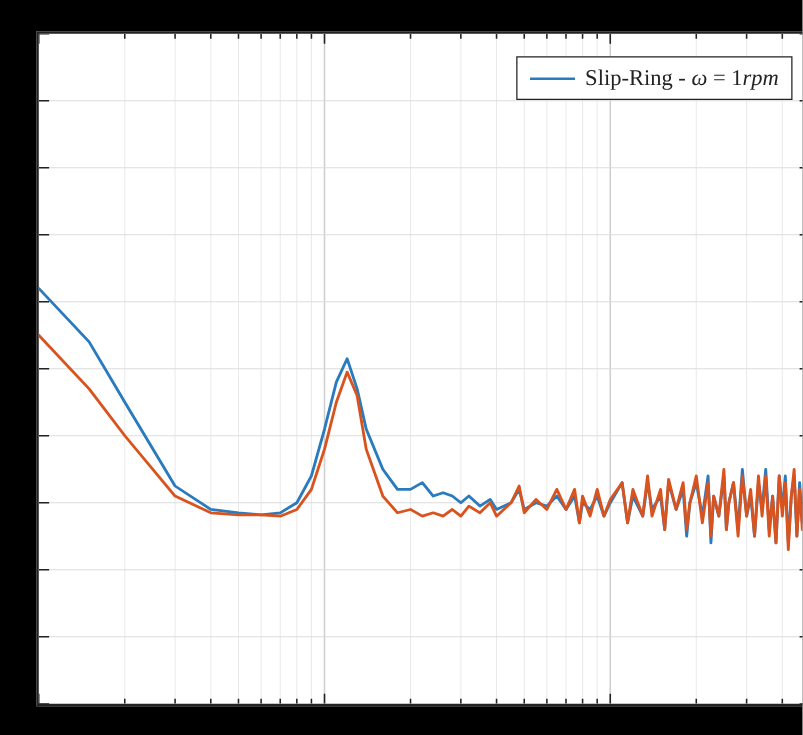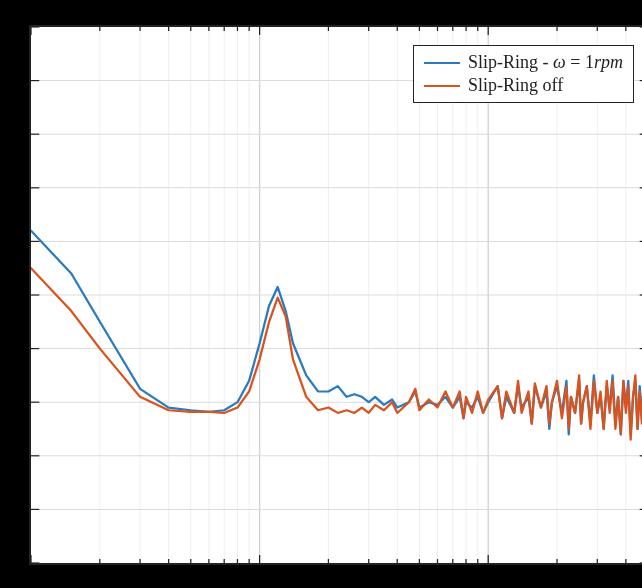--- a/index.html
+++ b/index.html
@@ -167,19 +167,15 @@
         <line x1="0" y1="0" x2="8" y2="0" stroke="#222" stroke-width="1.2"></line>
         <line x1="594" y1="0" x2="586" y2="0" stroke="#222" stroke-width="1.2"></line>
         <path d="M0.0 205.2 L38.8 248.4 L66.3 297.0 L105.0 364.5 L132.5 383.4 L153.8 386.1 L171.3 387.7 L186.0 386.1 L198.8 378.0 L210.0 356.4 L220.1 318.6 L229.2 280.8 L237.5 261.9 L245.2 286.2 L252.2 318.6 L265.0 351.0 L276.3 367.2 L286.3 367.2 L295.4 361.8 L303.8 372.6 L311.4 369.9 L318.5 372.6 L325.1 378.0 L331.3 372.6 L339.8 380.7 L347.7 375.3 L352.6 383.4 L363.8 378.0 L370.0 367.2 L373.9 383.4 L383.0 378.0 L391.3 380.7 L399.0 372.6 L406.1 383.4 L412.7 372.6 L416.4 394.2 L418.8 378.0 L424.6 383.4 L430.1 372.6 L435.3 388.8 L440.2 378.0 L449.3 361.8 L453.5 394.2 L457.6 372.6 L465.2 388.8 L468.9 361.8 L472.3 383.4 L478.9 372.6 L482.1 399.6 L485.1 361.8 L490.9 383.4 L496.3 367.2 L499.0 405.0 L501.5 378.0 L506.4 361.8 L511.1 388.8 L515.5 356.4 L517.7 410.4 L519.8 372.6 L523.8 388.8 L527.7 356.4 L529.6 399.6 L531.5 378.0 L535.1 361.8 L538.6 399.6 L541.9 351.0 L545.2 388.8 L548.3 372.6 L551.3 405.0 L554.3 361.8 L557.1 383.4 L559.9 351.0 L562.6 399.6 L565.2 372.6 L567.8 410.4 L570.3 356.4 L572.7 383.4 L575.0 356.4 L577.3 410.4 L579.6 372.6 L581.8 356.4 L583.9 405.0 L586.0 361.8 L588.1 394.2 L590.1 351.0 L592.1 405.0 L594.0 378.0 " fill="none" stroke="#2A7BBE" stroke-width="2.2" stroke-linejoin="round" stroke-linecap="round"></path>
         <path d="M0.0 243.0 L38.8 286.2 L66.3 324.0 L105.0 372.6 L132.5 386.1 L153.8 387.7 L171.3 387.7 L186.0 388.8 L198.8 383.4 L210.0 367.2 L220.1 334.8 L229.2 297.0 L237.5 272.7 L245.2 291.6 L252.2 334.8 L265.0 372.6 L276.3 386.1 L286.3 383.4 L295.4 388.8 L303.8 386.1 L311.4 388.8 L318.5 383.4 L325.1 388.8 L331.3 380.7 L339.8 386.1 L347.7 378.0 L352.6 388.8 L363.8 378.0 L370.0 364.5 L373.9 386.1 L383.0 375.3 L391.3 383.4 L399.0 367.2 L406.1 383.4 L412.7 367.2 L416.4 394.2 L418.8 372.6 L424.6 388.8 L430.1 367.2 L435.3 388.8 L440.2 375.3 L449.3 361.8 L453.5 394.2 L457.6 367.2 L465.2 388.8 L468.9 356.4 L472.3 388.8 L478.9 367.2 L482.1 399.6 L485.1 359.1 L490.9 383.4 L496.3 361.8 L499.0 399.6 L501.5 378.0 L506.4 356.4 L511.1 394.2 L515.5 361.8 L517.7 405.0 L519.8 372.6 L523.8 388.8 L527.7 351.0 L529.6 399.6 L531.5 378.0 L535.1 361.8 L538.6 405.0 L541.9 356.4 L545.2 388.8 L548.3 367.2 L551.3 405.0 L554.3 356.4 L557.1 388.8 L559.9 356.4 L562.6 405.0 L565.2 372.6 L567.8 410.4 L570.3 356.4 L572.7 388.8 L575.0 361.8 L577.3 415.8 L579.6 372.6 L581.8 351.0 L583.9 405.0 L586.0 367.2 L588.1 399.6 L590.1 356.4 L592.1 410.4 L594.0 383.4 " fill="none" stroke="#D9531E" stroke-width="2.2" stroke-linejoin="round" stroke-linecap="round"></path>
       </svg>
     <div class="legend">
         <div class="legend-row">
           <div class="legend-swatch" style="border-color: rgb(42, 123, 190);"></div>
           <div class="legend-text">Slip-Ring - <i>ω</i> = 1<i>rpm</i></div>
         </div>
-        <div class="legend-row">
-          <div class="legend-swatch" style="border-color: rgb(217, 83, 30);"></div>
-          <div class="legend-text">Slip-Ring off</div>
-        </div>
       </div>
   </div>
 </div>
 
 </body></html>

